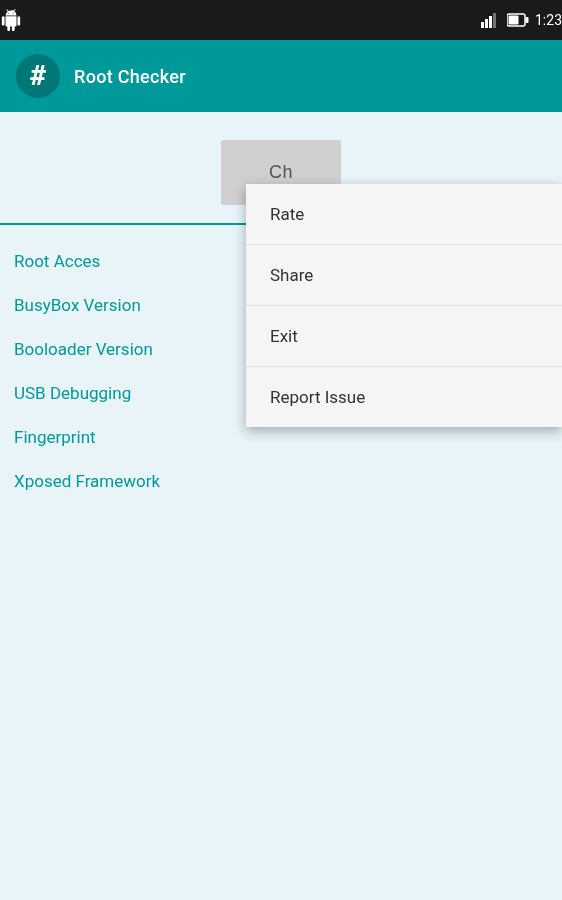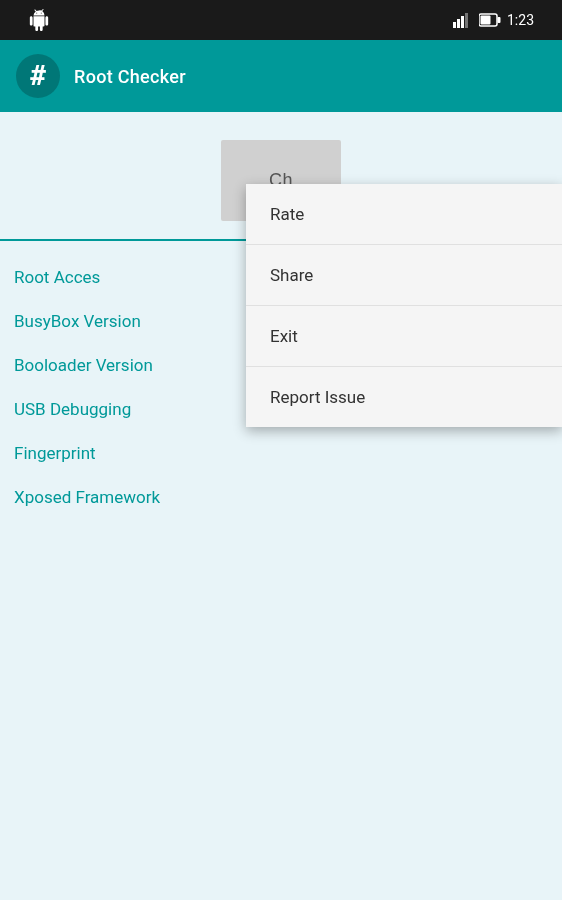--- a/index.html
+++ b/index.html
@@ -18,21 +18,21 @@
     }
 
     
     .status-bar {
       width: 100%;
       height: 40px;
       background: #1a1a1a;
       display: flex;
       align-items: center;
       justify-content: space-between;
-      padding: 0 28px;
+      padding: 0 0;
       text-align: center;
     }
 
     .status-bar-left {
       display: flex;
       align-items: center;
     }
 
     .android-icon {
       width: 22px;
@@ -89,21 +89,21 @@
     
     .button-area {
       padding: 28px 16px 18px;
       display: flex;
       justify-content: center;
     }
 
     .check-button {
       background: #d0d0d0;
       border: none;
-      padding: 30px 48px;
+      padding: 22px 48px;
       font-size: 18px;
       color: #555;
       letter-spacing: 0.5px;
       cursor: pointer;
       border-radius: 2px;
     }
 
     
     .divider {
       width: 100%;

